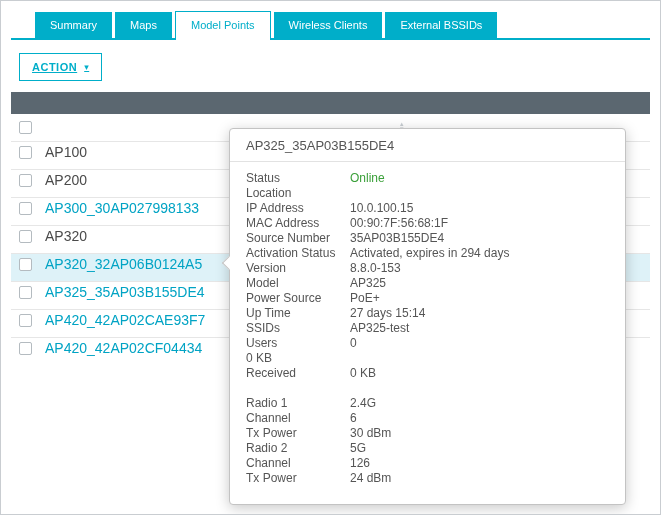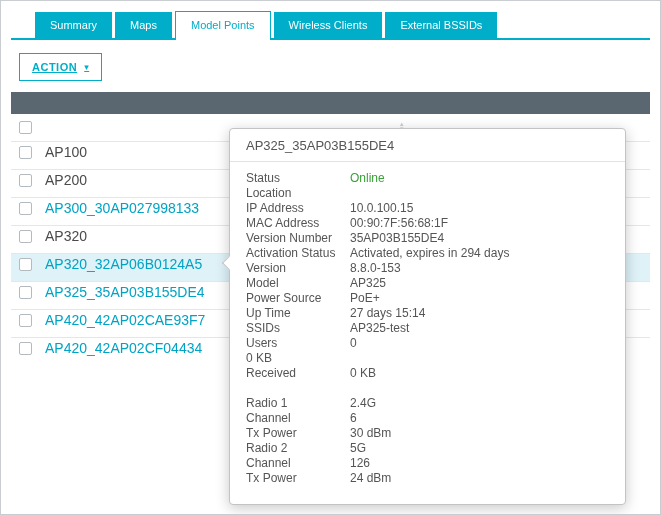--- a/index.html
+++ b/index.html
@@ -210,21 +210,21 @@
       </div>
       <div class="pfield">
         <div class="plabel">IP Address</div>
         <div class="pvalue">10.0.100.15</div>
       </div>
       <div class="pfield">
         <div class="plabel">MAC Address</div>
         <div class="pvalue">00:90:7F:56:68:1F</div>
       </div>
       <div class="pfield">
-        <div class="plabel">Version Number</div>
+        <div class="plabel">Source Number</div>
         <div class="pvalue">35AP03B155DE4</div>
       </div>
       <div class="pfield">
         <div class="plabel">Activation Status</div>
         <div class="pvalue">Activated, expires in 294 days</div>
       </div>
       <div class="pfield">
         <div class="plabel">Version</div>
         <div class="pvalue">8.8.0-153</div>
       </div>

